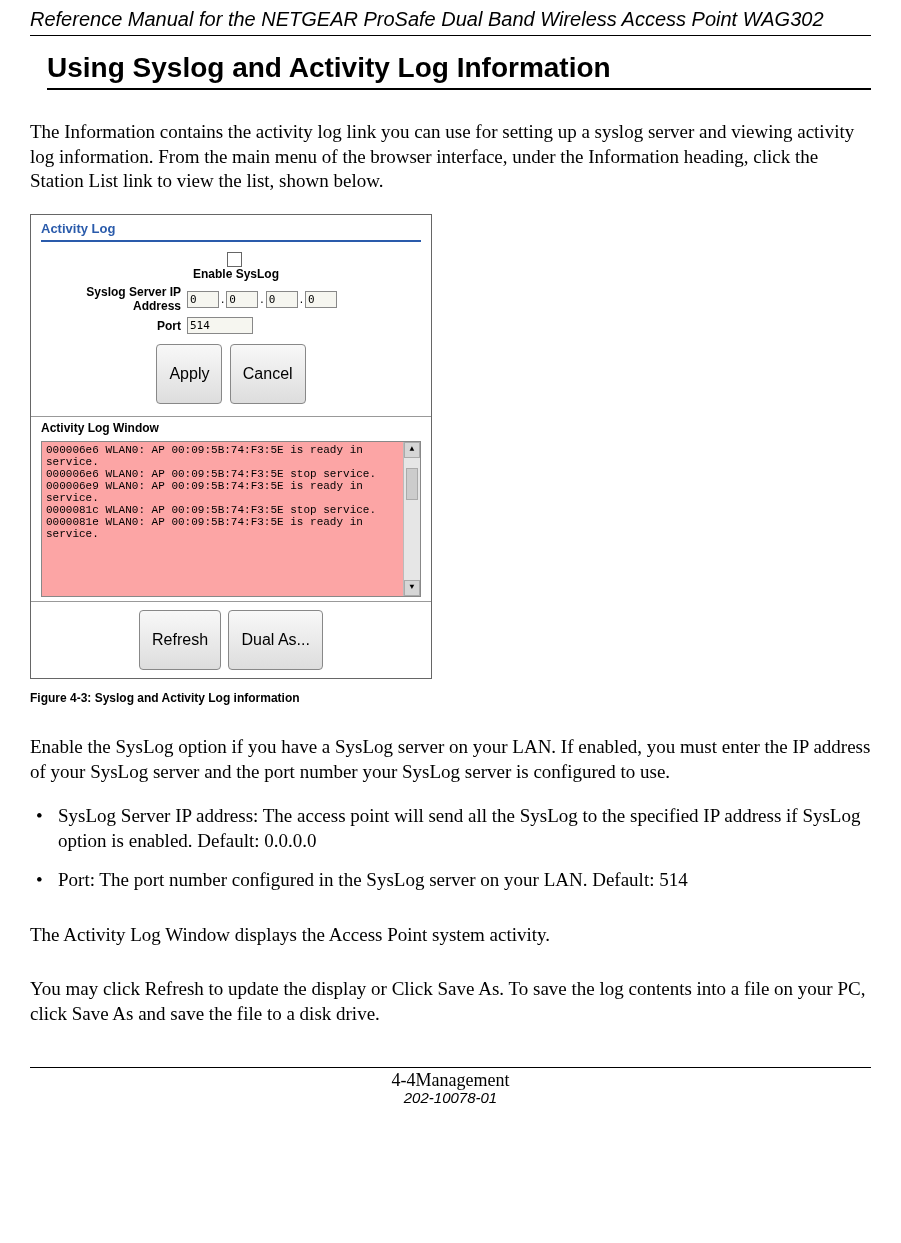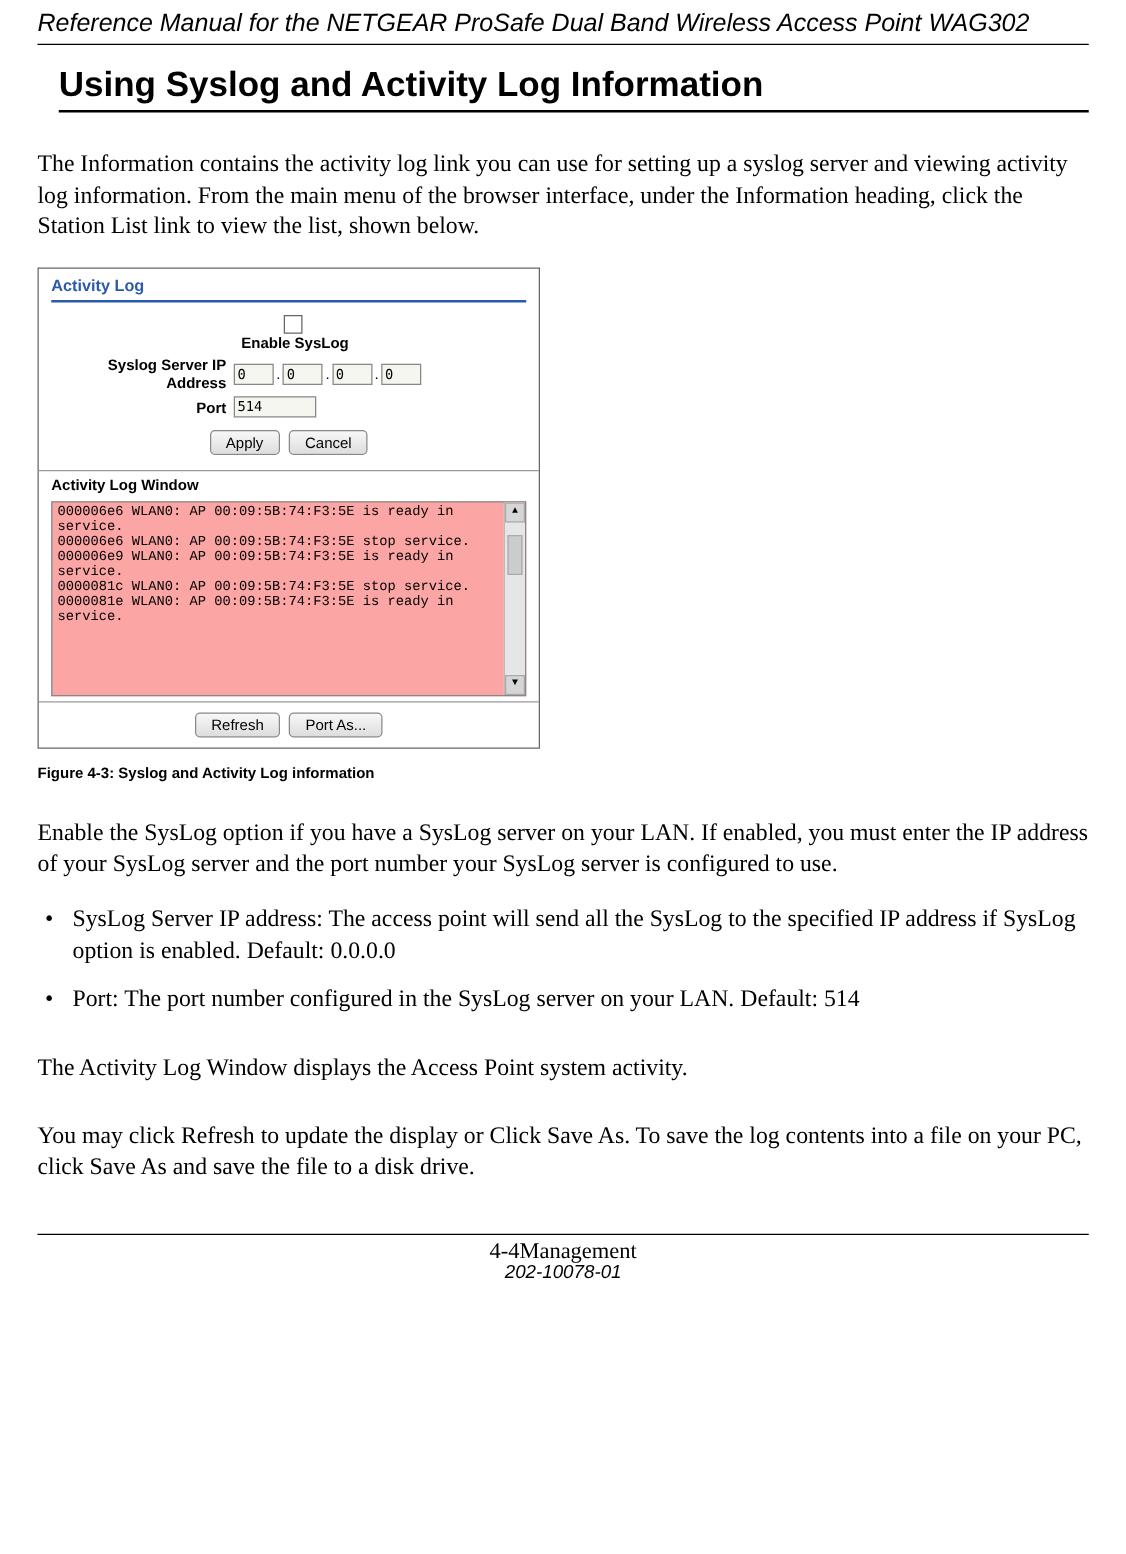--- a/index.html
+++ b/index.html
@@ -77,23 +77,23 @@
   }
   .ss-btn-row {
     text-align: center;
     padding: 8px 0;
   }
   .ss-btn {
     display: inline-block;
     border: 1px solid #888;
     background: linear-gradient(#f8f8f8, #ddd);
     border-radius: 4px;
-    padding: 2px 12px;
+    padding: 20px 12px;
     margin: 0 2px;
-    font-size: 12px;
+    font-size: 16px;
     cursor: pointer;
   }
   .ss-sub {
     font-weight: bold;
     padding: 4px 10px 2px 10px;
     border-top: 1px solid #999;
     margin-top: 4px;
   }
   .logwin {
     margin: 4px 10px 4px 10px;
@@ -227,21 +227,21 @@
     <div class="ss-sub">Activity Log Window</div>
 
     <div class="logwin"><span>000006e6 WLAN0: AP 00:09:5B:74:F3:5E is ready in service.
 000006e6 WLAN0: AP 00:09:5B:74:F3:5E stop service.
 000006e9 WLAN0: AP 00:09:5B:74:F3:5E is ready in service.
 0000081c WLAN0: AP 00:09:5B:74:F3:5E stop service.
 0000081e WLAN0: AP 00:09:5B:74:F3:5E is ready in service.</span><div class="scrollbar"><div class="scroll-btn">▲</div><div class="scroll-thumb"></div><div class="scroll-btn" style="position:absolute;bottom:0;left:0;right:0;">▼</div></div></div>
 
     <div class="ss-btn-row" style="border-top:1px solid #999;">
       <span class="ss-btn">Refresh</span>
-      <span class="ss-btn">Port As...</span>
+      <span class="ss-btn">Dual As...</span>
     </div>
   </div>
 
   <div class="figcap">Figure 4-3:  Syslog and Activity Log information</div>
 
   <div class="body-text">Enable the SysLog option if you have a SysLog server on your LAN. If enabled, you must enter the IP address of your SysLog server and the port number your SysLog server is configured to use.</div>
 
   <ul class="bullets">
     <li>SysLog Server IP address: The access point will send all the SysLog to the specified IP address if SysLog option is enabled. Default: 0.0.0.0</li>
     <li>Port: The port number configured in the SysLog server on your LAN. Default: 514</li>

